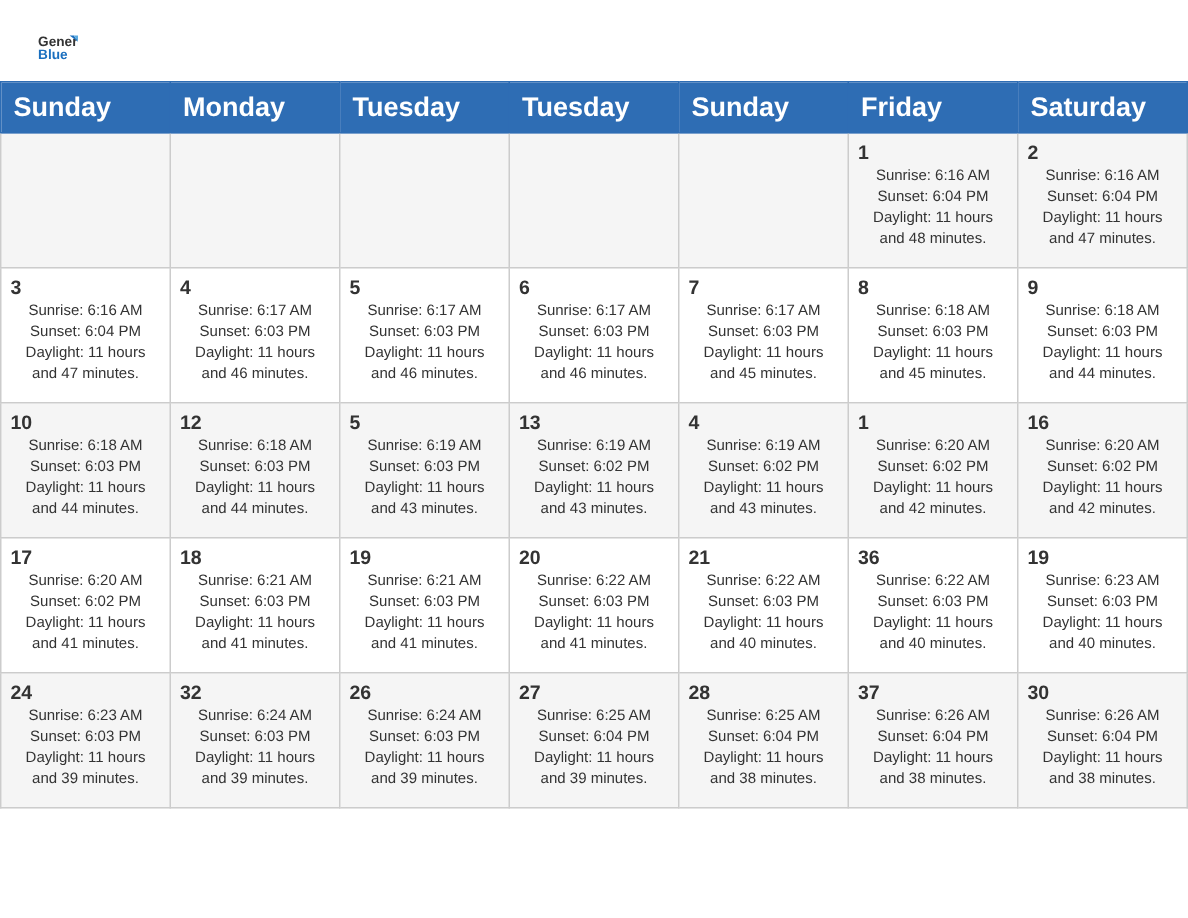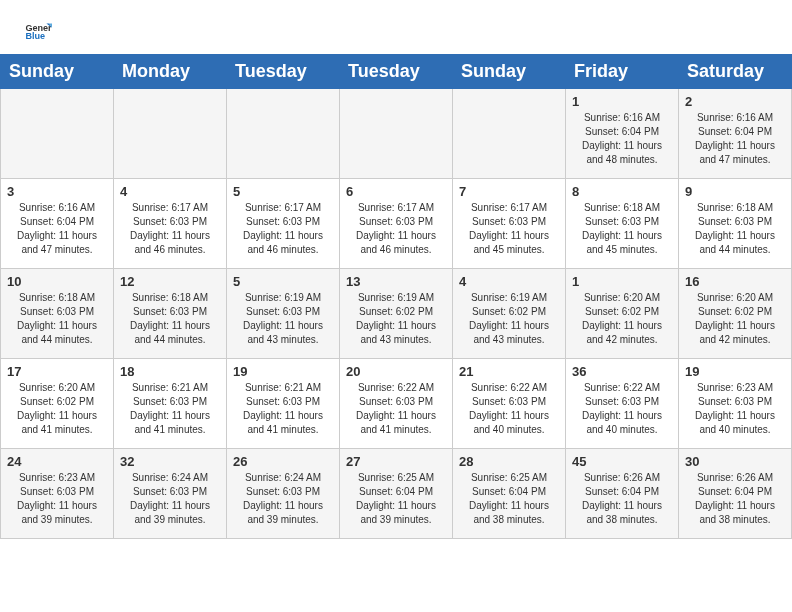--- a/index.html
+++ b/index.html
@@ -320,21 +320,21 @@
 and 39 minutes.</div>
         </td>
         <td>
           <span class="day-num">28</span>
           <div class="day-info" style="white-space: pre-line;">Sunrise: 6:25 AM
 Sunset: 6:04 PM
 Daylight: 11 hours
 and 38 minutes.</div>
         </td>
         <td>
-          <span class="day-num">45</span>
+          <span class="day-num">37</span>
           <div class="day-info" style="white-space: pre-line;">Sunrise: 6:26 AM
 Sunset: 6:04 PM
 Daylight: 11 hours
 and 38 minutes.</div>
         </td>
         <td>
           <span class="day-num">30</span>
           <div class="day-info" style="white-space: pre-line;">Sunrise: 6:26 AM
 Sunset: 6:04 PM
 Daylight: 11 hours

